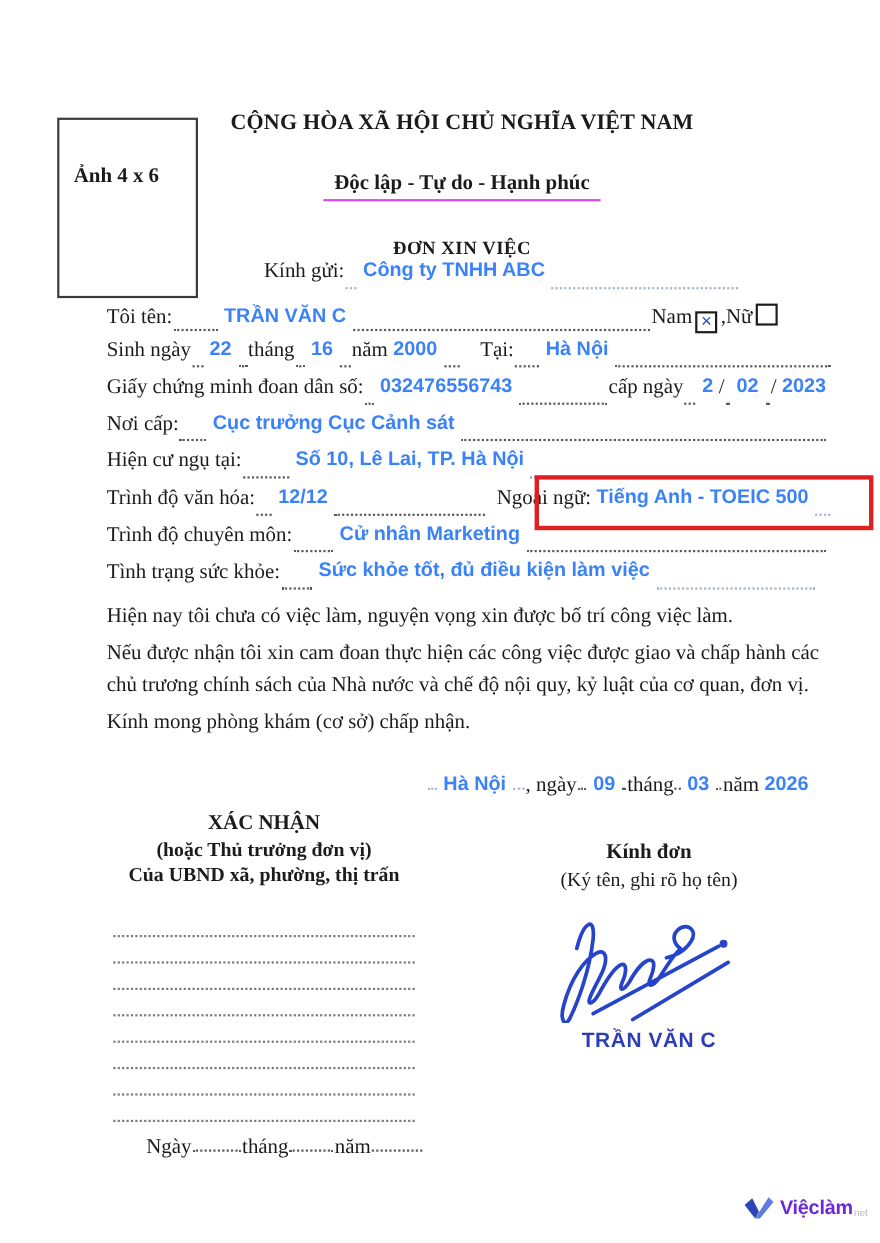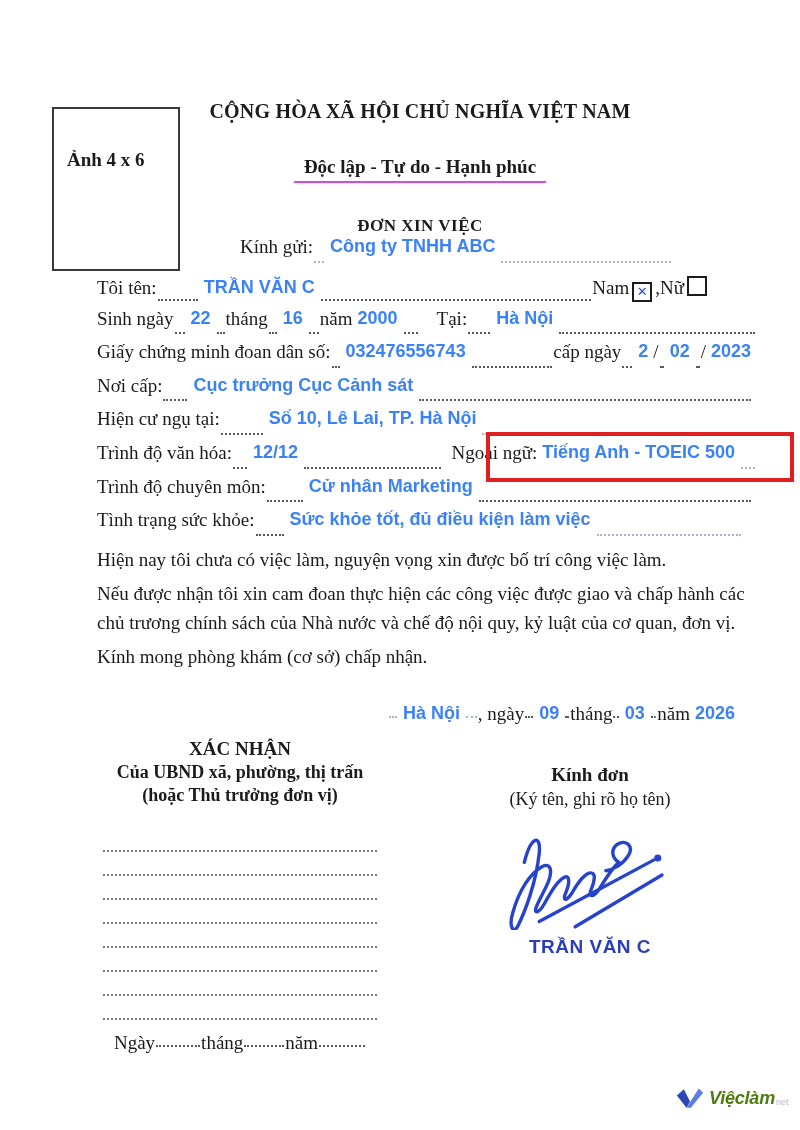--- a/index.html
+++ b/index.html
@@ -41,33 +41,33 @@
   .paras p{margin:0 0 5.5px;font-size:19px;line-height:28.5px;}
 
   .dateline{position:absolute;left:388px;top:703px;width:352px;display:flex;
             align-items:baseline;font-size:19px;white-space:nowrap;}
 
   .leftcol{position:absolute;left:95px;top:738px;width:290px;text-align:center;}
   .leftcol .t1{font-weight:bold;font-size:19px;}
   .leftcol .t2{font-weight:bold;font-size:18px;margin-top:2px;}
   .dotrows{margin:22px 8px 0 8px;}
   .dotrow{height:22px;border-bottom:2px dotted #7b7b7b;}
-  .ln-date{display:flex;align-items:baseline;justify-content:center;
+  .ln-date{display:flex;align-items:baseline;justify-content:flex-end;
            font-size:19px;margin-top:12px;}
 
   .rightcol{position:absolute;left:440px;top:738px;width:300px;text-align:center;margin-top:26px;}
   .rightcol .t1{font-weight:bold;font-size:19px;}
   .rightcol .t2{font-size:18px;margin-top:3px;}
   .sig-wrap{margin-top:12px;height:108px;}
   .sig-name{color:#2b3eb8;font-family:"Liberation Sans","DejaVu Sans",sans-serif;
             font-weight:700;font-size:19px;letter-spacing:.5px;margin-top:6px;}
 
   .brand{position:absolute;left:676px;top:1086px;display:flex;align-items:center;}
   .brand .word{font-family:"Liberation Sans","DejaVu Sans",sans-serif;font-weight:700;
-               font-size:18px;color:#4d7c0f;margin-left:5px;letter-spacing:-.2px;font-style:italic;}
+               font-size:18px;color:#6d28d9;margin-left:5px;letter-spacing:-.2px;}
   .brand .suffix{font-family:"Liberation Sans","DejaVu Sans",sans-serif;font-size:9px;
                  color:#b4bac8;margin-left:1px;position:relative;top:4px;}
 </style>
 </head>
 <body>
 
 <div class="photo-box">
   <div class="lbl">Ảnh 4 x 6</div>
 </div>
 
@@ -199,22 +199,22 @@
   <span class="lb">tháng</span>
   <span class="dt" style="width:8px"></span>
   <span class="v">03</span>
   <span class="dt" style="width:8px"></span>
   <span class="lb">năm</span>
   <span class="v">2026</span>
 </div>
 
 <div class="leftcol">
   <div class="t1">XÁC NHẬN</div>
+  <div class="t2">(hoặc Thủ trưởng đơn vị)</div>
   <div class="t2">Của UBND xã, phường, thị trấn</div>
-  <div class="t2">(hoặc Thủ trưởng đơn vị)</div>
   <div class="dotrows">
     <div class="dotrow"></div>
     <div class="dotrow"></div>
     <div class="dotrow"></div>
     <div class="dotrow"></div>
     <div class="dotrow"></div>
     <div class="dotrow"></div>
     <div class="dotrow"></div>
     <div class="dotrow"></div>
   </div>

